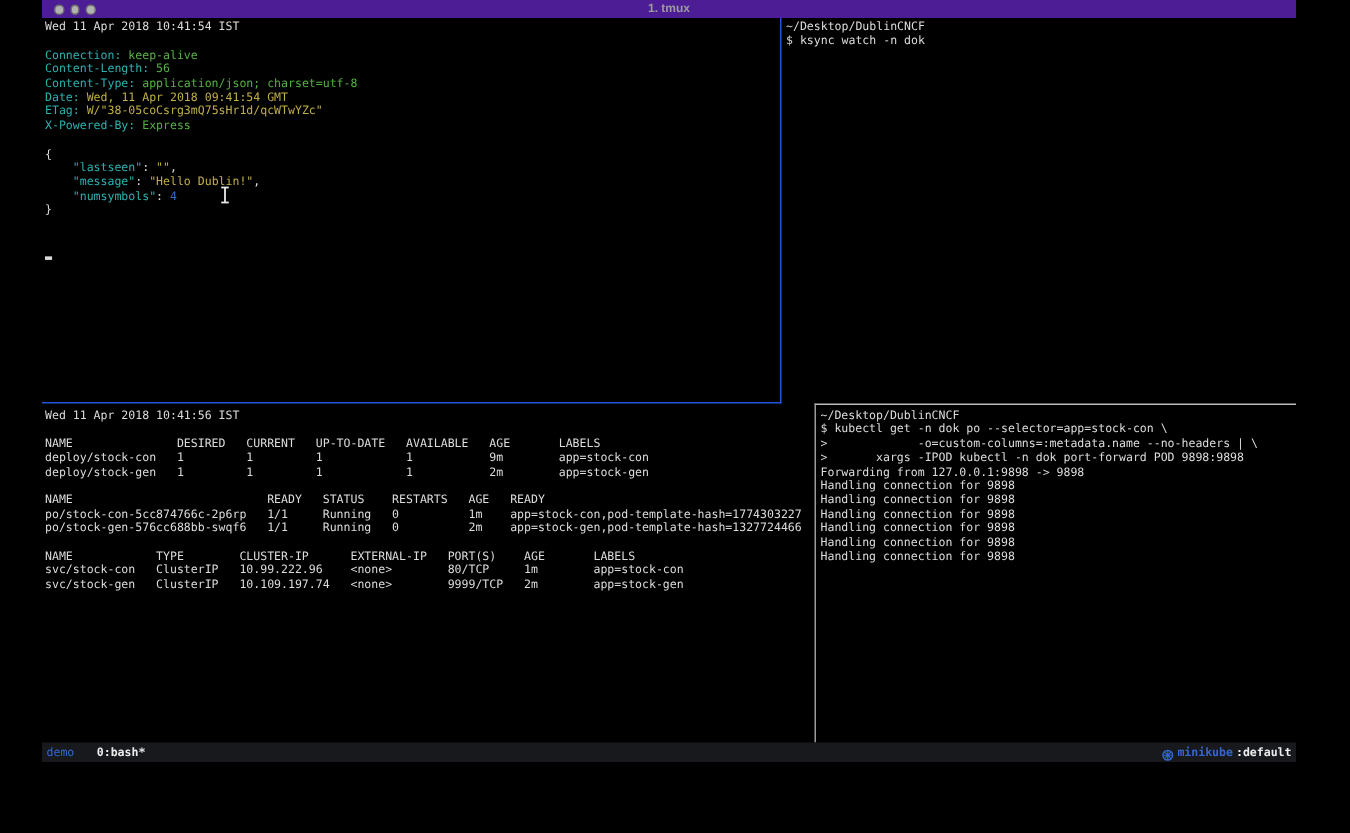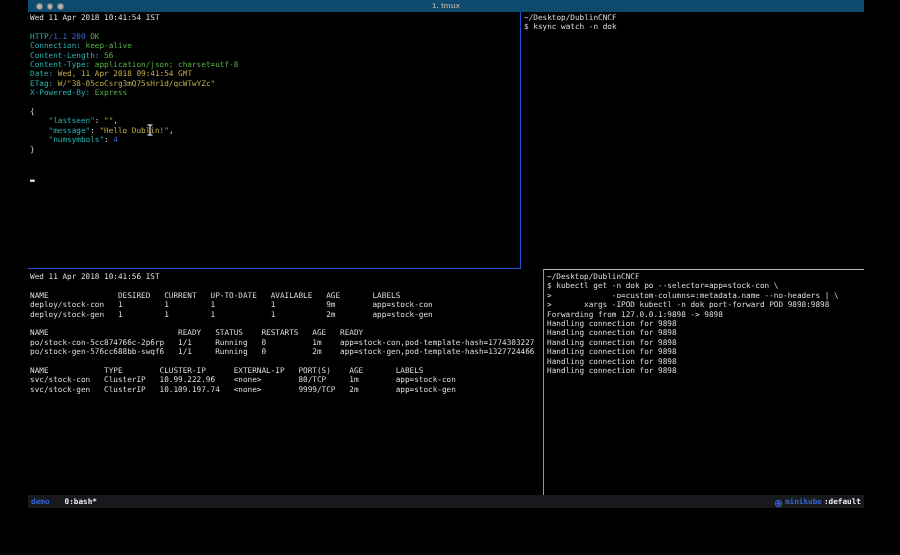--- a/index.html
+++ b/index.html
@@ -1,21 +1,21 @@
 <!DOCTYPE html>
 <html><head>
 <meta charset="utf-8">
 <style>
   html,body{margin:0;padding:0;background:#000;}
   .screen{position:relative;width:900px;height:555px;background:#000;overflow:hidden;
           font-family:"DejaVu Sans Mono",monospace;}
   .window{position:absolute;left:28px;top:0;width:836px;height:510px;background:#000;}
 
   
-  .titlebar{position:absolute;left:0;top:0;width:836px;height:12px;background:#0c4a6e;}
+  .titlebar{position:absolute;left:0;top:0;width:836px;height:12px;background:#4c1d95;}
   .lights{position:absolute;left:8px;top:3px;display:flex;gap:4px;}
   .light{width:6.5px;height:6.5px;border-radius:50%;background:#b2b2b2;border:0.5px solid #6d6d6d;box-sizing:border-box;}
   .title{width:100%;text-align:center;font:bold 8px "Liberation Sans",sans-serif;color:#9c9c9c;line-height:12px;}
 
   
   .pane{position:absolute;overflow:hidden;font-size:7.7px;line-height:9.4px;color:#dcdcdc;}
   .pane .tline{white-space:pre;min-height:9.4px;}
   .pane-tl{left:2px;top:13px;width:488px;height:222px;}
   .pane-tr{left:496px;top:13px;width:338px;height:254px;}
   .pane-bl{left:2px;top:272px;width:512px;height:222px;}
@@ -30,21 +30,21 @@
   
   .c-white{color:#dcdcdc;}
   .c-cyan{color:#2cb1b1;}
   .c-green{color:#55b244;}
   .c-yellow{color:#c0ae48;}
   .c-blue{color:#3566cf;}
 
   
   .statusbar{position:absolute;left:0;top:495px;width:836px;height:13px;background:#17191d;
              font-size:7.7px;line-height:13px;display:flex;align-items:center;}
-  .s-session{color:#3566cf;margin-left:3px;font-weight:bold;}
+  .s-session{color:#3566cf;margin-left:3px;}
   .s-window{color:#ececec;font-weight:bold;margin-left:15px;}
   .s-right{margin-left:auto;margin-right:3px;display:flex;align-items:flex-end;gap:2px;font-weight:bold;}
   .s-ctx{color:#3566cf;}
   .s-ns{color:#ececec;}
 
   
   .ibeam{position:absolute;left:118px;top:121px;width:8px;height:12px;}
 </style>
 </head>
 <body>
@@ -57,21 +57,20 @@
         <div class="light"></div>
         <div class="light"></div>
         <div class="light"></div>
       </div>
       <div class="title">1. tmux</div>
     </div>
 
     <div class="pane pane-tl">
         <div class="tline">Wed 11 Apr 2018 10:41:54 IST</div>
         <div class="tline"> </div>
-        <div class="tline"><span class="c-cyan">HTTP</span><span class="c-blue">/1.1 200 </span><span class="c-green">OK</span></div>
         <div class="tline"><span class="c-cyan">Connection:</span><span class="c-green"> keep-alive</span></div>
         <div class="tline"><span class="c-cyan">Content-Length:</span><span class="c-green"> 56</span></div>
         <div class="tline"><span class="c-cyan">Content-Type:</span><span class="c-green"> application/json; charset=utf-8</span></div>
         <div class="tline"><span class="c-cyan">Date:</span><span class="c-yellow"> Wed, 11 Apr 2018 09:41:54 GMT</span></div>
         <div class="tline"><span class="c-cyan">ETag:</span><span class="c-yellow"> W/"38-05coCsrg3mQ75sHr1d/qcWTwYZc"</span></div>
         <div class="tline"><span class="c-cyan">X-Powered-By:</span><span class="c-green"> Express</span></div>
         <div class="tline"> </div>
         <div class="tline">{</div>
         <div class="tline"><span class="c-white">    </span><span class="c-cyan">"lastseen"</span><span class="c-white">: </span><span class="c-yellow">""</span><span class="c-white">,</span></div>
         <div class="tline"><span class="c-white">    </span><span class="c-cyan">"message"</span><span class="c-white">: </span><span class="c-yellow">"Hello Dublin!"</span><span class="c-white">,</span></div>

